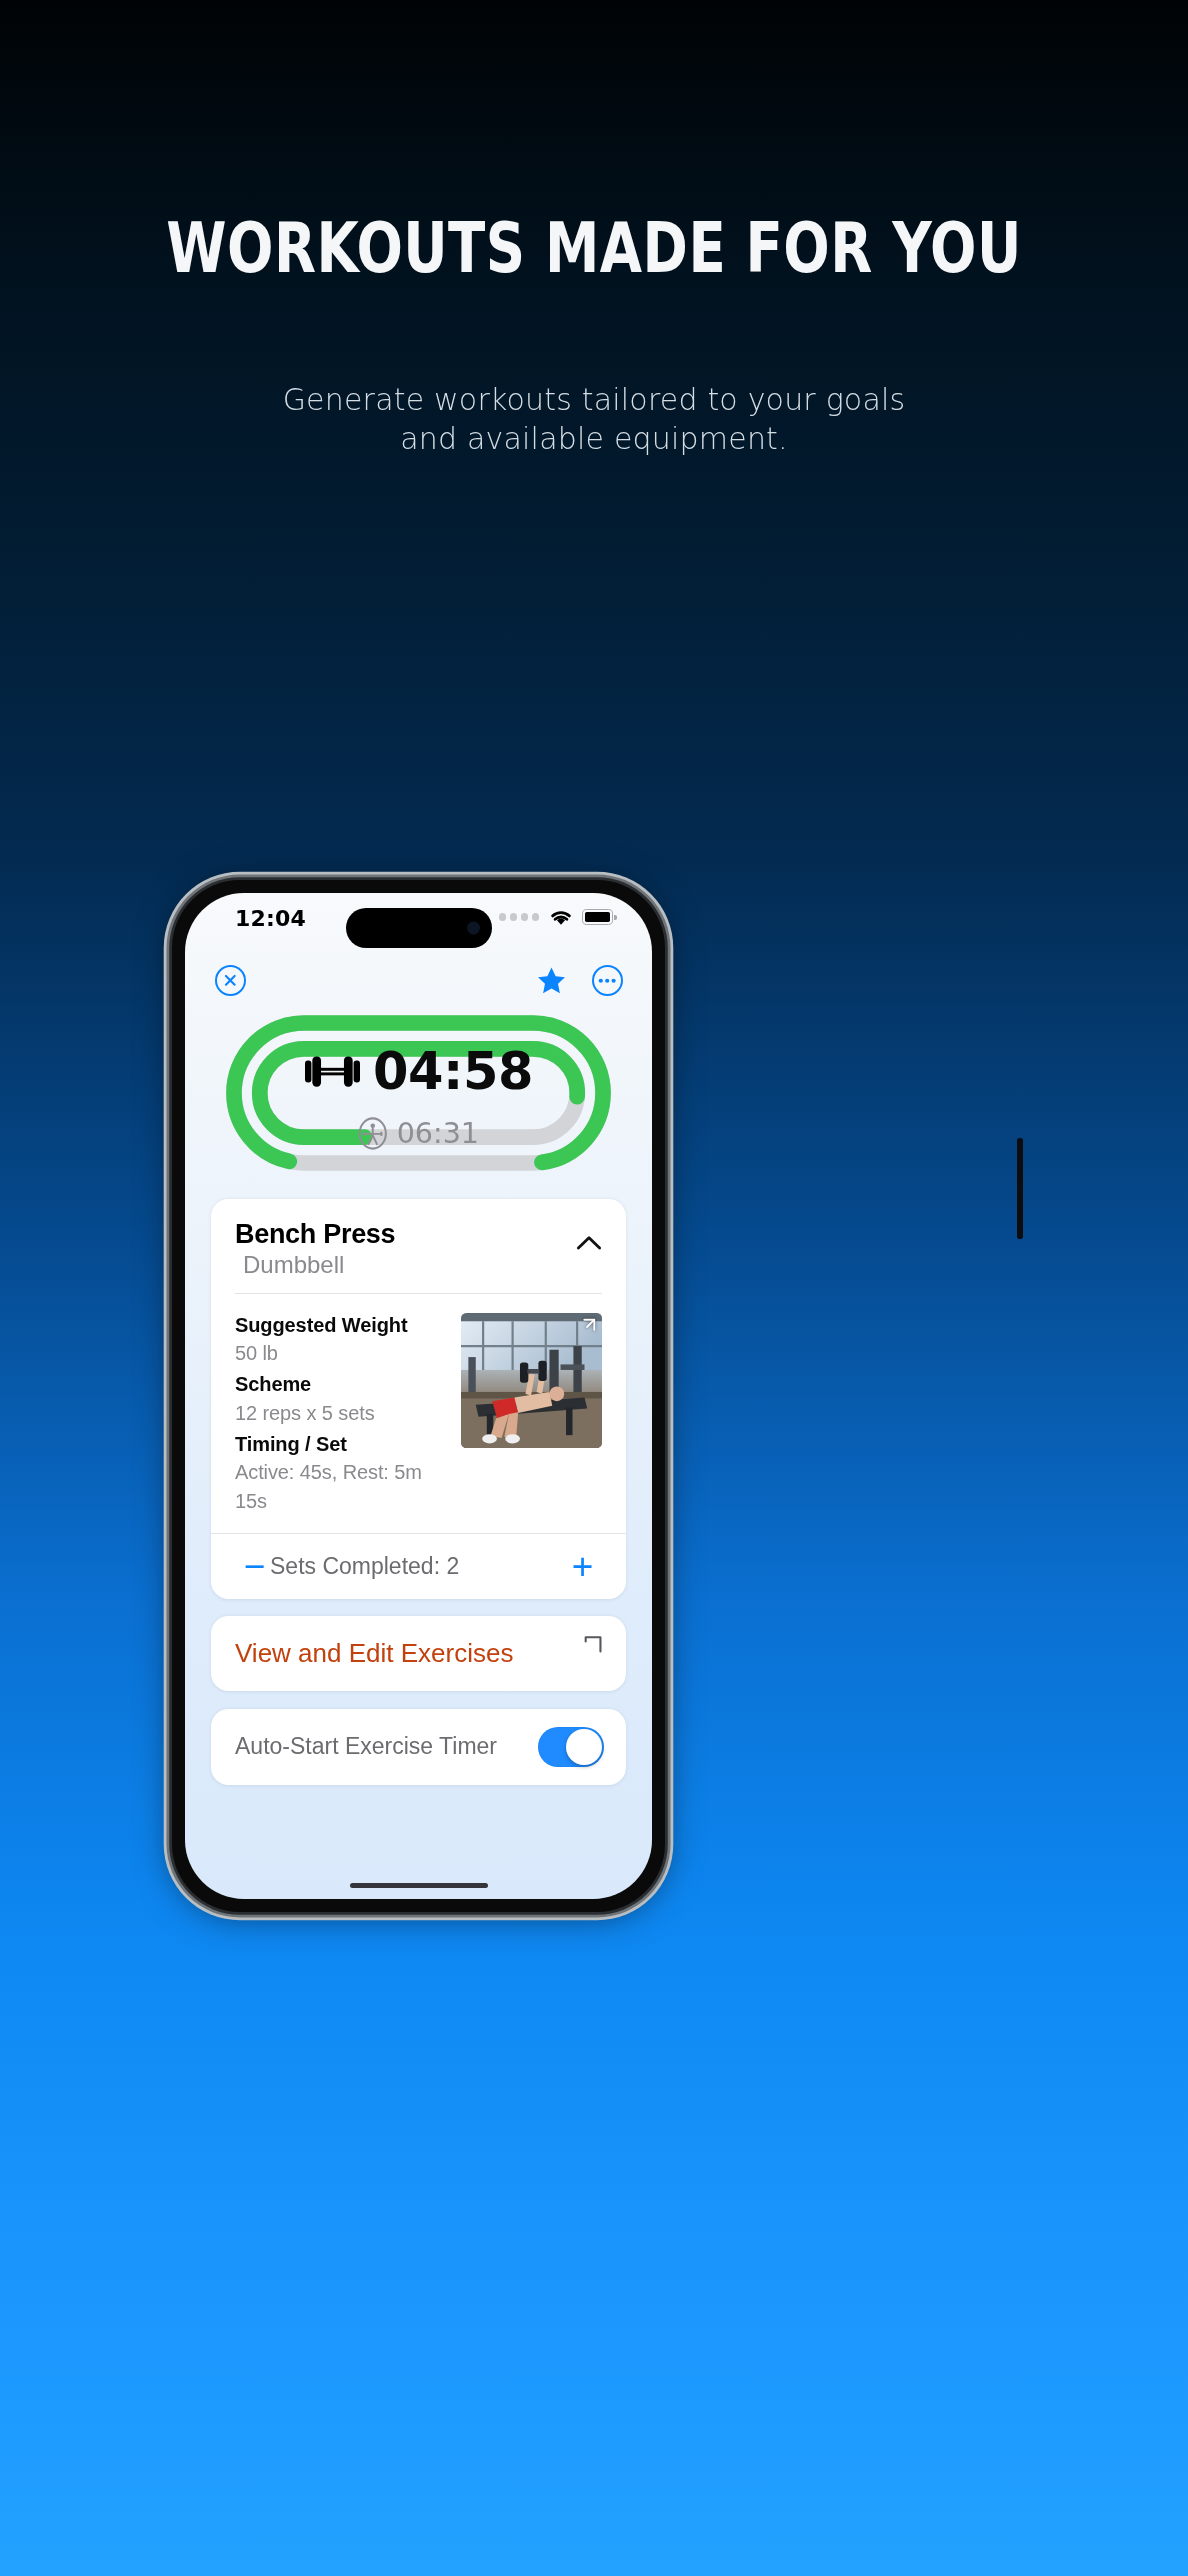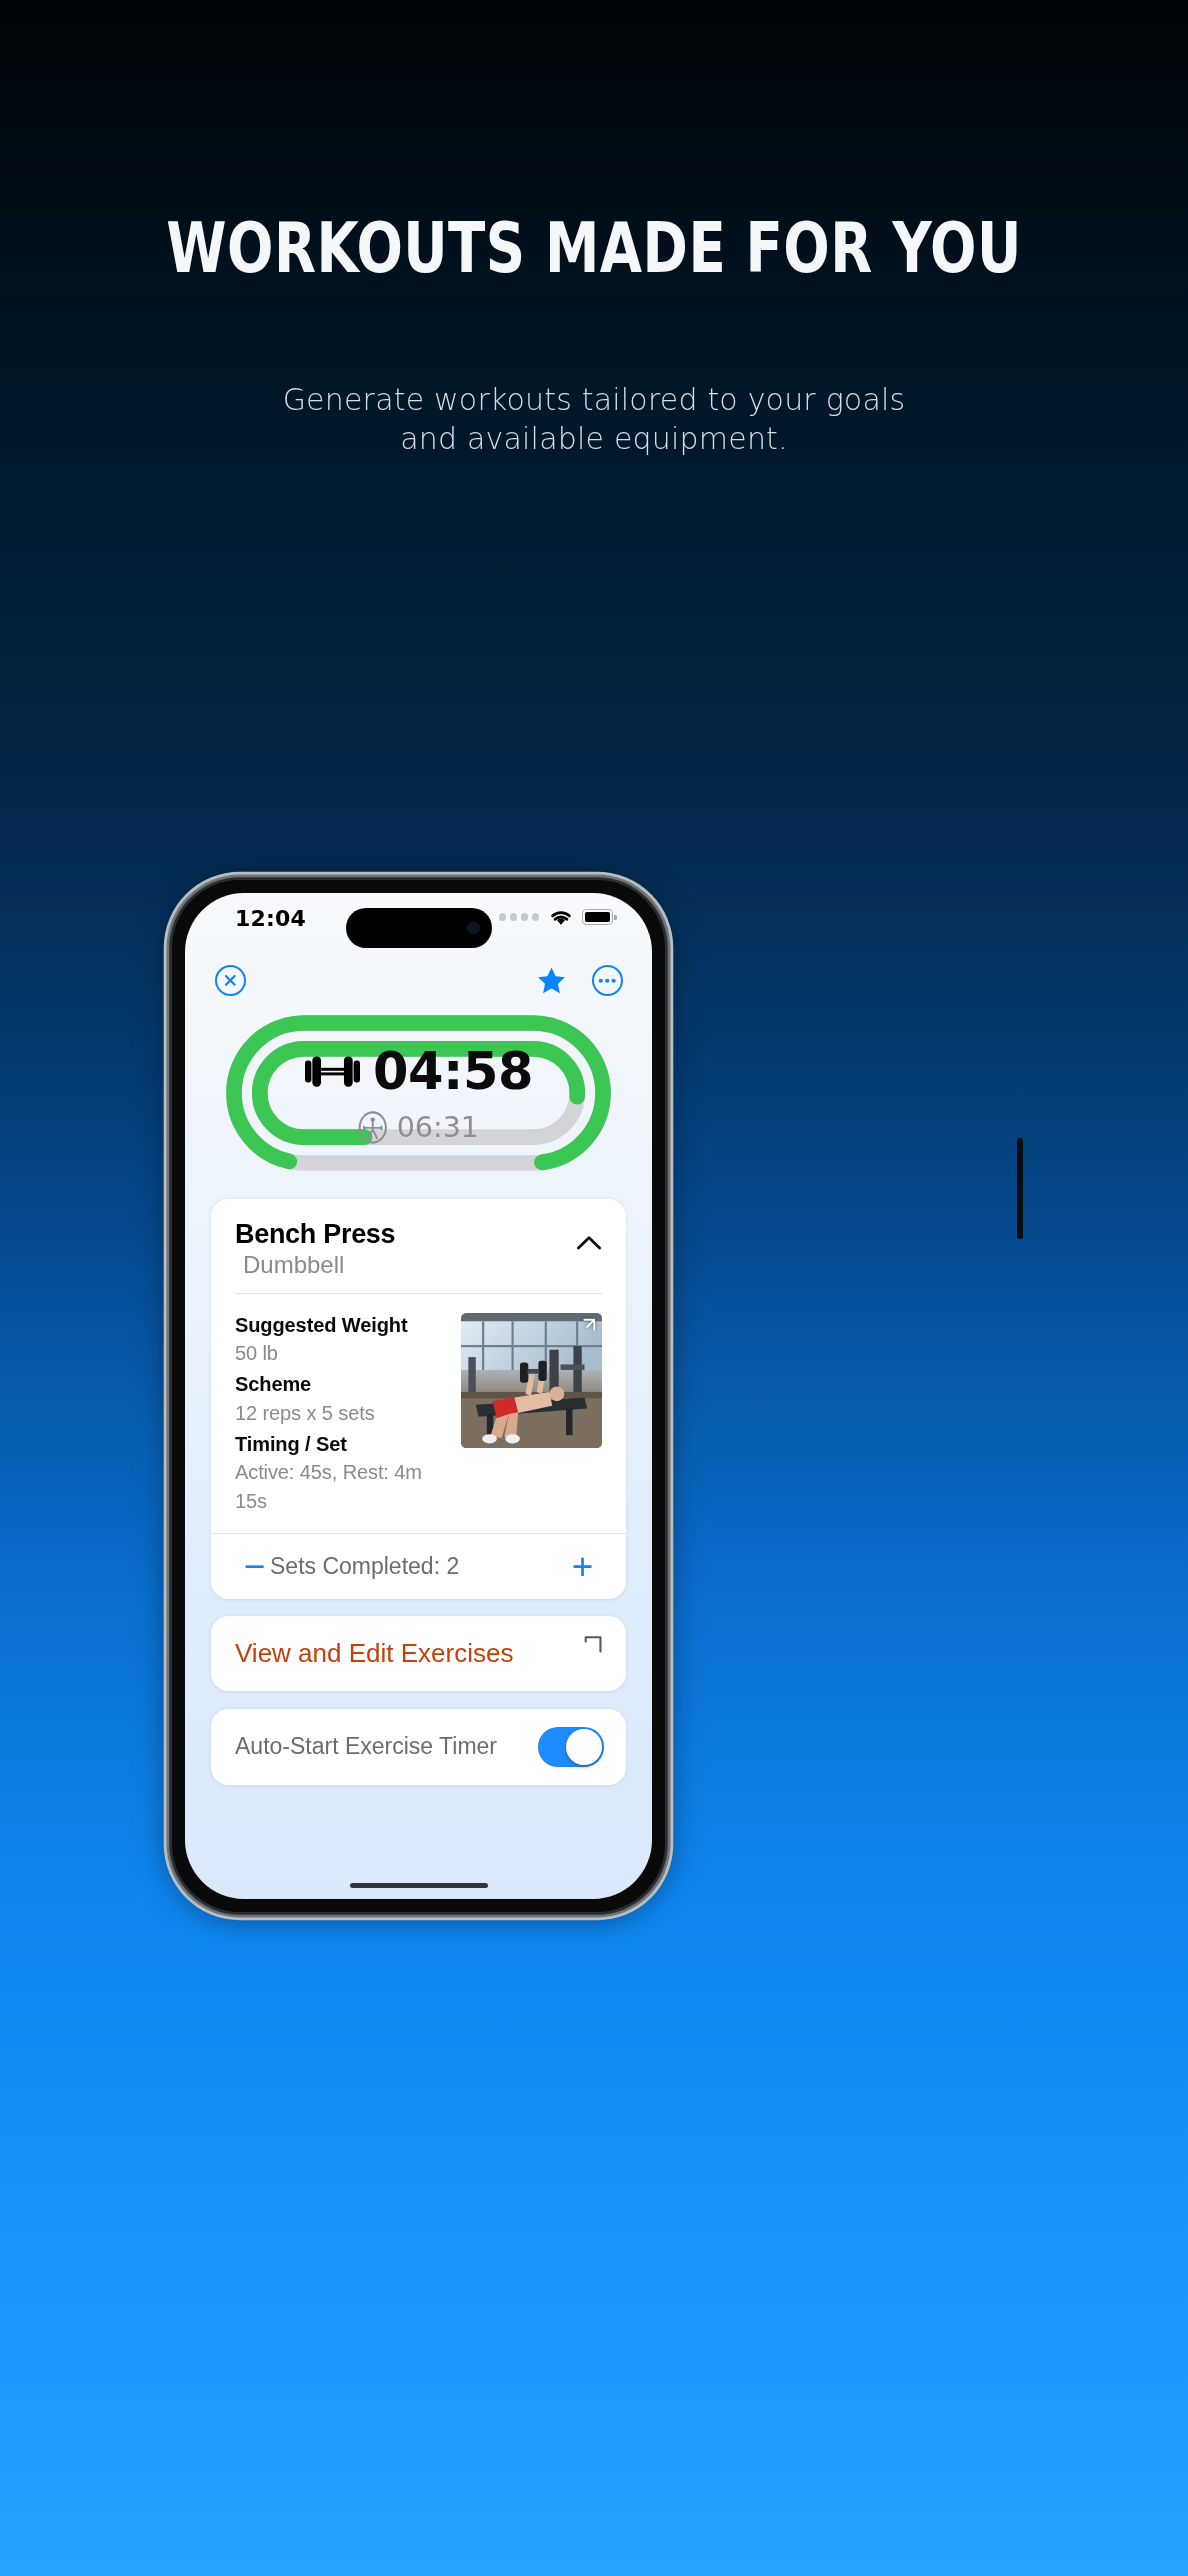--- a/index.html
+++ b/index.html
@@ -214,21 +214,21 @@
     color: #0b0b0b;
   }
   .ring-main .tval {
     font-size: 51px;
     font-weight: 700;
     letter-spacing: -0.5px;
     font-family: "DejaVu Sans", sans-serif;
     line-height: 1;
   }
   .ring-sub {
-    margin-top: 14px;
+    margin-top: 20px;
     display: flex;
     align-items: center;
     justify-content: center;
     gap: 9.2px;
     color: #8e8e93;
   }
   .ring-sub .tval2 {
     font-size: 28.6px;
     font-weight: 400;
     font-family: "DejaVu Sans", sans-serif;
@@ -547,21 +547,21 @@
 
           <div class="divider"></div>
 
           <div class="ex-body">
             <div class="ex-specs">
               <div class="spec-label">Suggested Weight</div>
               <div class="spec-value">50 lb</div>
               <div class="spec-label">Scheme</div>
               <div class="spec-value">12 reps x 5 sets</div>
               <div class="spec-label">Timing / Set</div>
-              <div class="spec-value">Active: 45s, Rest: 4m 15s</div>
+              <div class="spec-value">Active: 45s, Rest: 5m 15s</div>
             </div>
 
             <div class="ex-thumb">
               <svg width="141" height="135" viewBox="0 0 153 147" preserveAspectRatio="none">
                 <defs>
                   <linearGradient id="gymbg" x1="0" y1="0" x2="0" y2="1">
                     <stop offset="0" stop-color="#9fb2c4"></stop>
                     <stop offset="0.34" stop-color="#b8c6d2"></stop>
                     <stop offset="0.62" stop-color="#8d8275"></stop>
                     <stop offset="1" stop-color="#6e6154"></stop>

